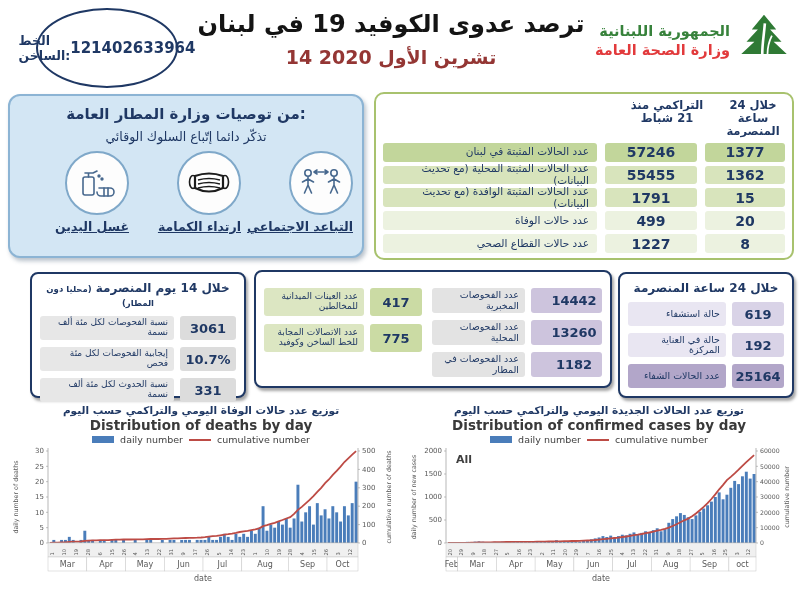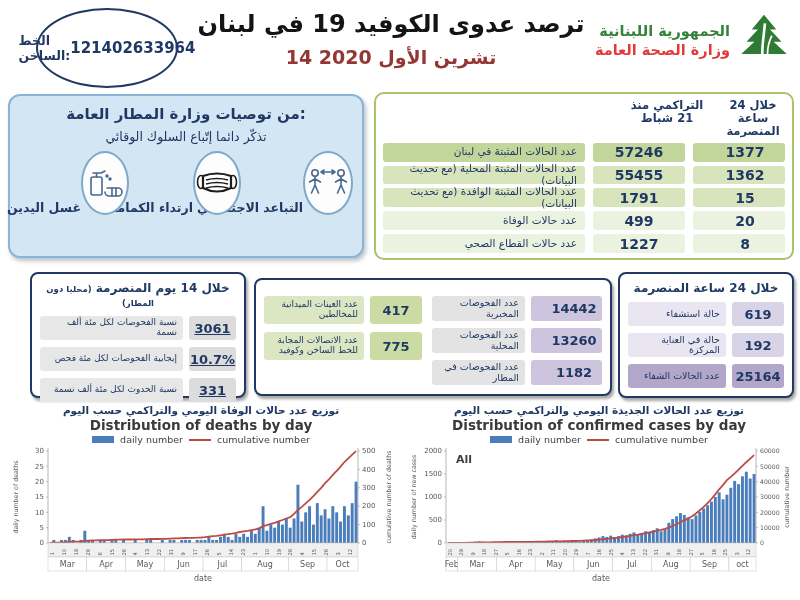--- a/index.html
+++ b/index.html
@@ -20,59 +20,59 @@
   .m1{color:#37823b;font-weight:bold;font-size:14.5px;}
   .m2{color:#e23a3c;font-weight:bold;font-size:14.5px;margin-top:3px;}
 
   
   .reco{position:absolute;left:8px;top:94px;width:356px;height:164px;background:#d3e6f4;
         border:2px solid #8cb4d4;border-radius:12px;box-sizing:border-box;
         box-shadow:2px 3px 4px rgba(100,120,140,.45);}
   .reco-title{font-size:15px;font-weight:bold;color:#1f3864;text-align:center;margin-top:9px;}
   .reco-sub{font-size:12.5px;color:#1f3864;text-align:center;margin-top:6px;}
   .reco-icons{display:flex;direction:rtl;justify-content:space-around;margin-top:7px;padding:0 8px;}
-  .reco-item{display:flex;align-items:flex-end;width:110px;}
+  .reco-item{display:flex;flex-direction:column;align-items:flex-start;width:110px;text-decoration:underline;}
   .circle{width:60px;height:60px;border-radius:50%;background:#fdfdfd;border:2px solid #7fa8c9;
           display:flex;align-items:center;justify-content:center;}
   .reco-label{font-size:12.5px;font-weight:bold;color:#1f3864;margin-top:4px;white-space:nowrap;}
 
   
   .main-table{position:absolute;left:374px;top:92px;width:420px;height:168px;border:2px solid #a8c26e;
               border-radius:10px;background:#fff;padding:5px 7px;box-sizing:border-box;
               display:flex;flex-direction:column;gap:4px;}
   .mt-head{display:flex;gap:8px;color:#1f3864;font-weight:bold;font-size:11.5px;text-align:center;line-height:1.15;}
   .mt-head .sp{flex:1;}
   .mt-head .hc{width:92px;}
   .mt-head .hd{width:64px;}
   .mt-row{display:flex;gap:8px;flex:1;min-height:0;}
   .mt-label{flex:1;direction:rtl;display:flex;align-items:center;justify-content:flex-start;
             padding:0 8px;font-size:10.5px;color:#1f3864;border-radius:3px;line-height:1.1;}
   .mt-val{display:flex;align-items:center;justify-content:center;font-size:14px;font-weight:bold;
           color:#1f3864;border-radius:3px;}
   .mt-val.cum{width:92px;}
-  .mt-val.day{width:80px;padding-left:12px;}
+  .mt-val.day{width:80px;}
   .r1>div{background:#c2d69b;}
   .r2>div,.r3>div{background:#d8e4bc;}
   .r4>div,.r5>div{background:#ecf2e0;}
 
   
   .navybox{position:absolute;border:2px solid #1f3864;border-radius:8px;background:#fff;
            box-sizing:border-box;box-shadow:2px 3px 3px rgba(0,0,0,.35);}
   .box14{left:30px;top:272px;width:216px;height:126px;padding:7px 8px;}
   .b14-title{font-size:12px;font-weight:bold;color:#1f3864;text-align:center;direction:rtl;}
   .b14-note{font-size:8.5px;}
   .stat-row{display:flex;gap:6px;margin-top:7px;height:24px;}
   .stat-label{flex:1;direction:rtl;display:flex;align-items:center;justify-content:flex-start;
               padding:0 6px;font-size:9px;color:#1f3864;border-radius:3px;line-height:1.1;}
   .stat-val{display:flex;align-items:center;justify-content:center;font-weight:bold;font-size:13px;
             color:#1f3864;border-radius:3px;}
   .box14 .stat-label{background:#e7e7e7;}
-  .box14 .stat-val{background:#dcdcdc;width:47px;text-decoration:underline;}
-
-  .boxmid{left:254px;top:278px;width:358px;height:118px;padding:16px 8px 8px 8px;display:flex;gap:10px;}
+  .box14 .stat-val{background:#dcdcdc;width:56px;}
+
+  .boxmid{left:254px;top:270px;width:358px;height:118px;padding:16px 8px 8px 8px;display:flex;gap:10px;}
   .mid-left{width:158px;display:flex;flex-direction:column;gap:8px;}
   .mid-right{flex:1;display:flex;flex-direction:column;gap:7px;}
   .mid-left .stat-row{margin-top:0;height:28px;}
   .mid-right .stat-row{margin-top:0;height:25px;}
   .mid-left .stat-label{background:#dce6c2;}
   .mid-left .stat-val{background:#cbdba4;width:52px;}
   .mid-right .stat-label{background:#e3e3e3;font-size:9.5px;}
   .mid-right .stat-val{background:#cdc4dd;width:56px;padding-left:15px;}
 
   .box24{left:618px;top:272px;width:176px;height:126px;padding:7px 8px;}

